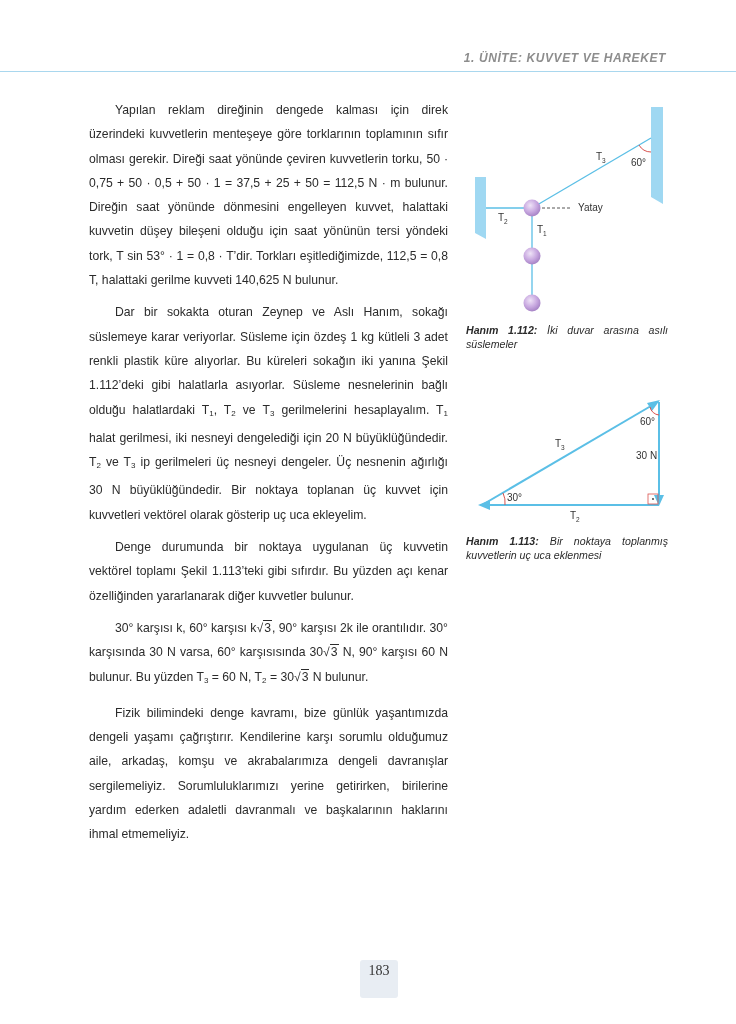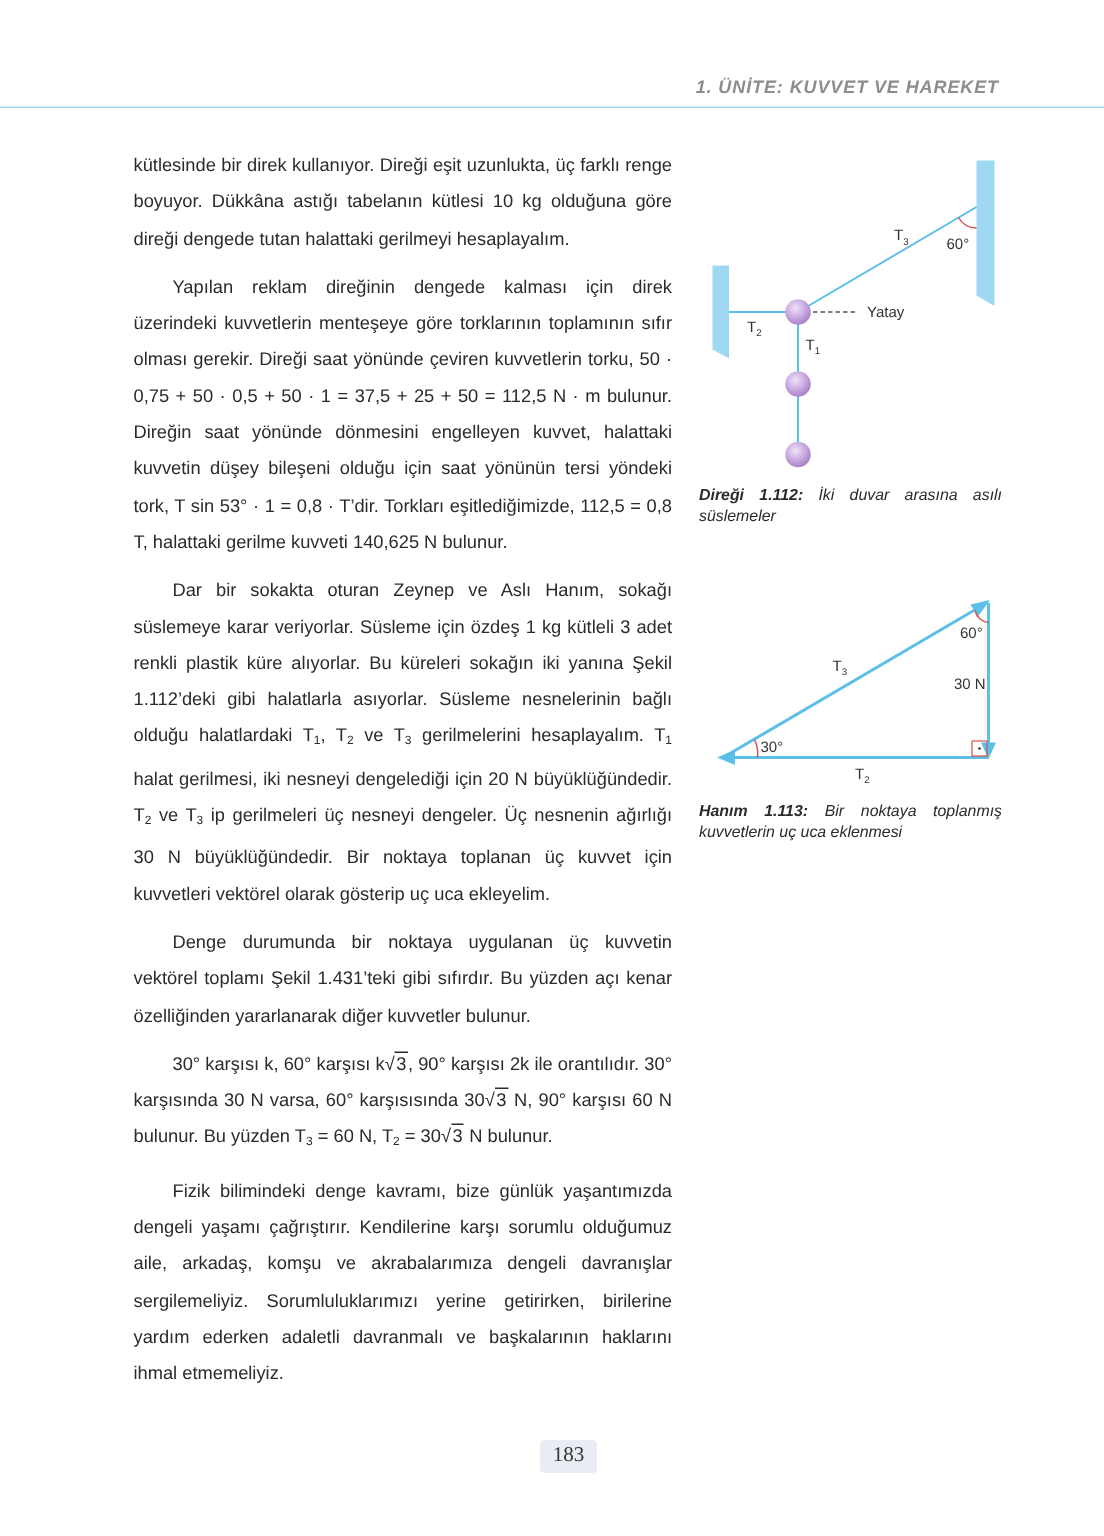--- a/index.html
+++ b/index.html
@@ -11,39 +11,38 @@
   .header-line { position: absolute; left: 0; right: 0; top: 27px; height: 1px; background: #a9d7ee; }
   .main-col { position: absolute; left: 89px; top: 98px; width: 359px; font-size: 12.2px; line-height: 24.3px;
               text-align: justify; color: #2b2b2b; }
   .main-col p { margin: 0 0 8px 0; }
   .main-col p.indent { text-indent: 26px; }
   sub { font-size: 8px; vertical-align: -2px; }
   .sqrt { border-top: 1px solid #2b2b2b; padding: 0 1px; }
   .fig { position: absolute; }
   .caption { position: absolute; font-size: 10.6px; font-style: italic; line-height: 14px; color: #2b2b2b; text-align: justify; }
   .caption b { font-weight: bold; }
-  .page-num { position: absolute; left: 360px; top: 960px; width: 38px; height: 22px; background: #e8edf3;
+  .page-num { position: absolute; left: 360px; top: 960px; width: 38px; height: 38px; background: #e8edf3;
               border-radius: 3px; font-family: "Liberation Serif", serif; font-size: 14px; text-align: center;
               line-height: 22px; color: #333; }
 </style>
 </head>
 <body>
 
 <div class="header">
   <span class="header-title">1. ÜNİTE:  KUVVET VE HAREKET</span>
   <div class="header-line"></div>
 </div>
 
 <div class="main-col">
-  <p>kütlesinde bir direk kullanıyor. Direği eşit uzunlukta, üç farklı renge boyuyor. Dükkâna astığı tabelanın kütlesi 10 kg olduğuna göre direği dengede tutan halattaki gerilmeyi hesaplayalım.</p>
   <p class="indent">Yapılan reklam direğinin dengede kalması için direk üzerindeki kuvvetlerin menteşeye göre torklarının toplamının sıfır olması gerekir. Direği saat yönünde çeviren kuvvetlerin torku, 50 · 0,75 + 50 · 0,5 + 50 · 1 = 37,5 + 25 + 50 = 112,5 N · m bulunur. Direğin saat yönünde dönmesini engelleyen kuvvet, halattaki kuvvetin düşey bileşeni olduğu için saat yönünün tersi yöndeki tork, T sin 53° · 1 = 0,8 · T’dir. Torkları eşitlediğimizde, 112,5 = 0,8 T, halattaki gerilme kuvveti 140,625 N bulunur.</p>
   <p class="indent">
     <span>Dar bir sokakta oturan Zeynep ve Aslı Hanım, sokağı süslemeye karar veriyorlar. Süsleme için özdeş 1 kg kütleli 3 adet renkli plastik küre alıyorlar. Bu küreleri sokağın iki yanına Şekil 1.112’deki gibi halatlarla asıyorlar. Süsleme nesnelerinin bağlı olduğu halatlardaki T</span><sub>1</sub><span>, T</span><sub>2</sub><span> ve T</span><sub>3</sub><span> gerilmelerini hesaplayalım. T</span><sub>1</sub><span> halat gerilmesi, iki nesneyi dengelediği için 20 N büyüklüğündedir. T</span><sub>2</sub><span> ve T</span><sub>3</sub><span> ip gerilmeleri üç nesneyi dengeler. Üç nesnenin ağırlığı 30 N büyüklüğündedir. Bir noktaya toplanan üç kuvvet için kuvvetleri vektörel olarak gösterip uç uca ekleyelim.</span>
   </p>
-  <p class="indent">Denge durumunda bir noktaya uygulanan üç kuvvetin vektörel toplamı Şekil 1.431’teki gibi sıfırdır. Bu yüzden açı kenar özelliğinden yararlanarak diğer kuvvetler bulunur.</p>
+  <p class="indent">Denge durumunda bir noktaya uygulanan üç kuvvetin vektörel toplamı Şekil 1.113’teki gibi sıfırdır. Bu yüzden açı kenar özelliğinden yararlanarak diğer kuvvetler bulunur.</p>
   <p class="indent">
     <span>30° karşısı k, 60° karşısı k</span><span>√</span><span class="sqrt">3</span><span>, 90° karşısı 2k ile orantılıdır. 30° karşısında 30 N varsa, 60° karşısısında 30</span><span>√</span><span class="sqrt">3</span><span> N, 90° karşısı 60 N bulunur. Bu yüzden T</span><sub>3</sub><span> = 60 N, T</span><sub>2</sub><span> = 30</span><span>√</span><span class="sqrt">3</span><span> N bulunur.</span>
   </p>
   <p class="indent">Fizik bilimindeki denge kavramı, bize günlük yaşantımızda dengeli yaşamı çağrıştırır. Kendilerine karşı sorumlu olduğumuz aile, arkadaş, komşu ve akrabalarımıza dengeli davranışlar sergilemeliyiz. Sorumluluklarımızı yerine getirirken, birilerine yardım ederken adaletli davranmalı ve başkalarının haklarını ihmal etmemeliyiz.</p>
 </div>
 
 <svg class="fig" style="left:460px;top:100px;" width="230" height="220" viewBox="0 0 230 220">
   <defs>
     <radialGradient id="sph" cx="40%" cy="35%" r="65%">
       <stop offset="0%" stop-color="#efe3f7"></stop>
@@ -61,21 +60,21 @@
   <circle cx="72" cy="108" r="8.5" fill="url(#sph)"></circle>
   <circle cx="72" cy="156" r="8.5" fill="url(#sph)"></circle>
   <circle cx="72" cy="203" r="8.5" fill="url(#sph)"></circle>
   <text x="136" y="60" font-size="10" fill="#333" font-family="Liberation Sans, sans-serif"><tspan>T</tspan><tspan dy="3" font-size="6.5">3</tspan></text>
   <text x="171" y="66" font-size="10" fill="#333" font-family="Liberation Sans, sans-serif">60°</text>
   <text x="118" y="111" font-size="10" fill="#333" font-family="Liberation Sans, sans-serif">Yatay</text>
   <text x="38" y="121" font-size="10" fill="#333" font-family="Liberation Sans, sans-serif"><tspan>T</tspan><tspan dy="3" font-size="6.5">2</tspan></text>
   <text x="77" y="133" font-size="10" fill="#333" font-family="Liberation Sans, sans-serif"><tspan>T</tspan><tspan dy="3" font-size="6.5">1</tspan></text>
 </svg>
 <div class="caption" style="left:466px;top:323px;width:202px;">
-  <b>Direği 1.112:</b><span> İki duvar arasına asılı süslemeler</span>
+  <b>Hanım 1.112:</b><span> İki duvar arasına asılı süslemeler</span>
 </div>
 
 <svg class="fig" style="left:460px;top:385px;" width="230" height="140" viewBox="0 0 230 140">
   <line x1="22" y1="120" x2="196" y2="18" stroke="#5bbfe6" stroke-width="2"></line>
   <polygon points="200,15 187,18 192,26" fill="#5bbfe6"></polygon>
   <line x1="199" y1="17" x2="199" y2="114" stroke="#5bbfe6" stroke-width="2"></line>
   <polygon points="199,121 194,110 204,110" fill="#5bbfe6"></polygon>
   <line x1="199" y1="120" x2="28" y2="120" stroke="#5bbfe6" stroke-width="2"></line>
   <polygon points="18,120 30,115 30,125" fill="#5bbfe6"></polygon>
   <rect x="188" y="109" width="10" height="10" fill="none" stroke="#d9534f" stroke-width="0.8"></rect>

